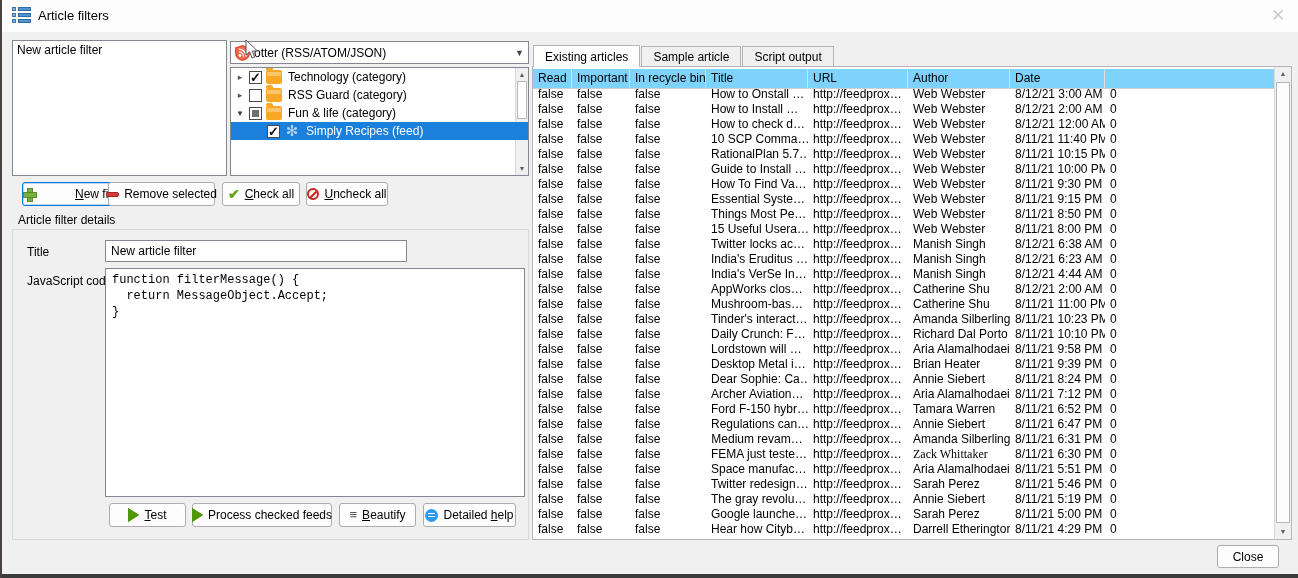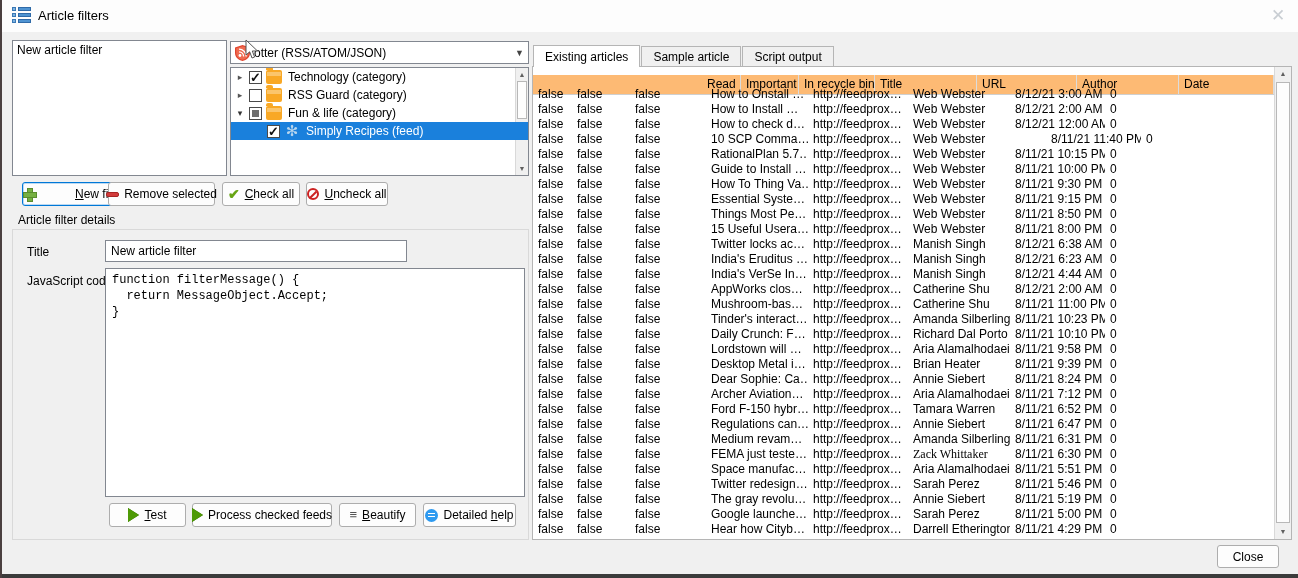--- a/index.html
+++ b/index.html
@@ -96,22 +96,22 @@
   .code { font-family:"Liberation Mono", monospace; font-size:12px; line-height:16px;
           white-space:pre; padding:3px 6px; display:block; }
 
   
   .tabs { left:531px; top:45px; height:22px; display:flex; align-items:flex-end; }
   .tab { height:21px; padding:0 11px; display:flex; align-items:center;
          background:#f0f0f0; border:1px solid #b5b5b5; border-bottom:none; margin-right:1px; }
   .tab.active { background:#fff; height:22px; position:relative; z-index:2; }
   .tabpanel { left:530px; top:66px; width:760px; height:474px; background:#fff; border:1px solid #b5b5b5; }
 
-  .thead { position:absolute; left:0; top:8px; height:20px; width:741px; background:#fdba74;
-           border-bottom:1px solid #cfcfcf; display:flex;justify-content:flex-end; }
+  .thead { position:absolute; left:0; top:2px; height:20px; width:741px; background:#7dd3fc;
+           border-bottom:1px solid #cfcfcf; display:flex; }
   .th { border-right:1px solid #dcdcdc; padding:2px 5px; white-space:nowrap; overflow:hidden; }
   .tbody { position:absolute; left:0; top:20px; width:741px; bottom:0; overflow:hidden; }
   .tr { display:flex; height:15px; line-height:15px; }
   .td { padding:0 5px; white-space:nowrap; overflow:hidden; flex:none; }
 
   
   .bottom-strip { left:0; bottom:0; width:100%; height:4px; background:#3b3b3b; }
 
   
   .cursor { left:243px; top:39px; width:14px; height:21px; z-index:99; pointer-events:none; }
@@ -282,21 +282,21 @@
         <div class="td" style="width: 95px;">8/12/21 12:00 AM</div>
         <div class="td" style="width: 160px;">0</div>
       </div>
       <div class="tr">
         <div class="td" style="width: 39px;">false</div>
         <div class="td" style="width: 58px;">false</div>
         <div class="td" style="width: 76px;">false</div>
         <div class="td" style="width: 102px;">10 SCP Comma…</div>
         <div class="td" style="width: 100px;">http://feedprox…</div>
         <div class="td" style="width: 102px;">Web Webster</div>
-        <div class="td" style="width: 95px; margin-left: 36px;">8/11/21 11:40 PM</div>
+        <div class="td" style="width: 95px;">8/11/21 11:40 PM</div>
         <div class="td" style="width: 160px;">0</div>
       </div>
       <div class="tr">
         <div class="td" style="width: 39px;">false</div>
         <div class="td" style="width: 58px;">false</div>
         <div class="td" style="width: 76px;">false</div>
         <div class="td" style="width: 102px;">RationalPlan 5.7…</div>
         <div class="td" style="width: 100px;">http://feedprox…</div>
         <div class="td" style="width: 102px;">Web Webster</div>
         <div class="td" style="width: 95px;">8/11/21 10:15 PM</div>
@@ -309,21 +309,21 @@
         <div class="td" style="width: 102px;">Guide to Install …</div>
         <div class="td" style="width: 100px;">http://feedprox…</div>
         <div class="td" style="width: 102px;">Web Webster</div>
         <div class="td" style="width: 95px;">8/11/21 10:00 PM</div>
         <div class="td" style="width: 160px;">0</div>
       </div>
       <div class="tr">
         <div class="td" style="width: 39px;">false</div>
         <div class="td" style="width: 58px;">false</div>
         <div class="td" style="width: 76px;">false</div>
-        <div class="td" style="width: 102px;">How To Thing Va…</div>
+        <div class="td" style="width: 102px;">How To Find Va…</div>
         <div class="td" style="width: 100px;">http://feedprox…</div>
         <div class="td" style="width: 102px;">Web Webster</div>
         <div class="td" style="width: 95px;">8/11/21 9:30 PM</div>
         <div class="td" style="width: 160px;">0</div>
       </div>
       <div class="tr">
         <div class="td" style="width: 39px;">false</div>
         <div class="td" style="width: 58px;">false</div>
         <div class="td" style="width: 76px;">false</div>
         <div class="td" style="width: 102px;">Essential Syste…</div>
@@ -479,21 +479,21 @@
         <div class="td" style="width: 102px;">Regulations can…</div>
         <div class="td" style="width: 100px;">http://feedprox…</div>
         <div class="td" style="width: 102px;">Annie Siebert</div>
         <div class="td" style="width: 95px;">8/11/21 6:47 PM</div>
         <div class="td" style="width: 160px;">0</div>
       </div>
       <div class="tr">
         <div class="td" style="width: 39px;">false</div>
         <div class="td" style="width: 58px;">false</div>
         <div class="td" style="width: 76px;">false</div>
-        <div class="td" style="width: 102px;">Medium revam…</div>
+        <div class="td" style="width: 102px; text-align: center;">Medium revam…</div>
         <div class="td" style="width: 100px;">http://feedprox…</div>
         <div class="td" style="width: 102px;">Amanda Silberling</div>
         <div class="td" style="width: 95px;">8/11/21 6:31 PM</div>
         <div class="td" style="width: 160px;">0</div>
       </div>
       <div class="tr">
         <div class="td" style="width: 39px;">false</div>
         <div class="td" style="width: 58px;">false</div>
         <div class="td" style="width: 76px;">false</div>
         <div class="td" style="width: 102px;">FEMA just teste…</div>

